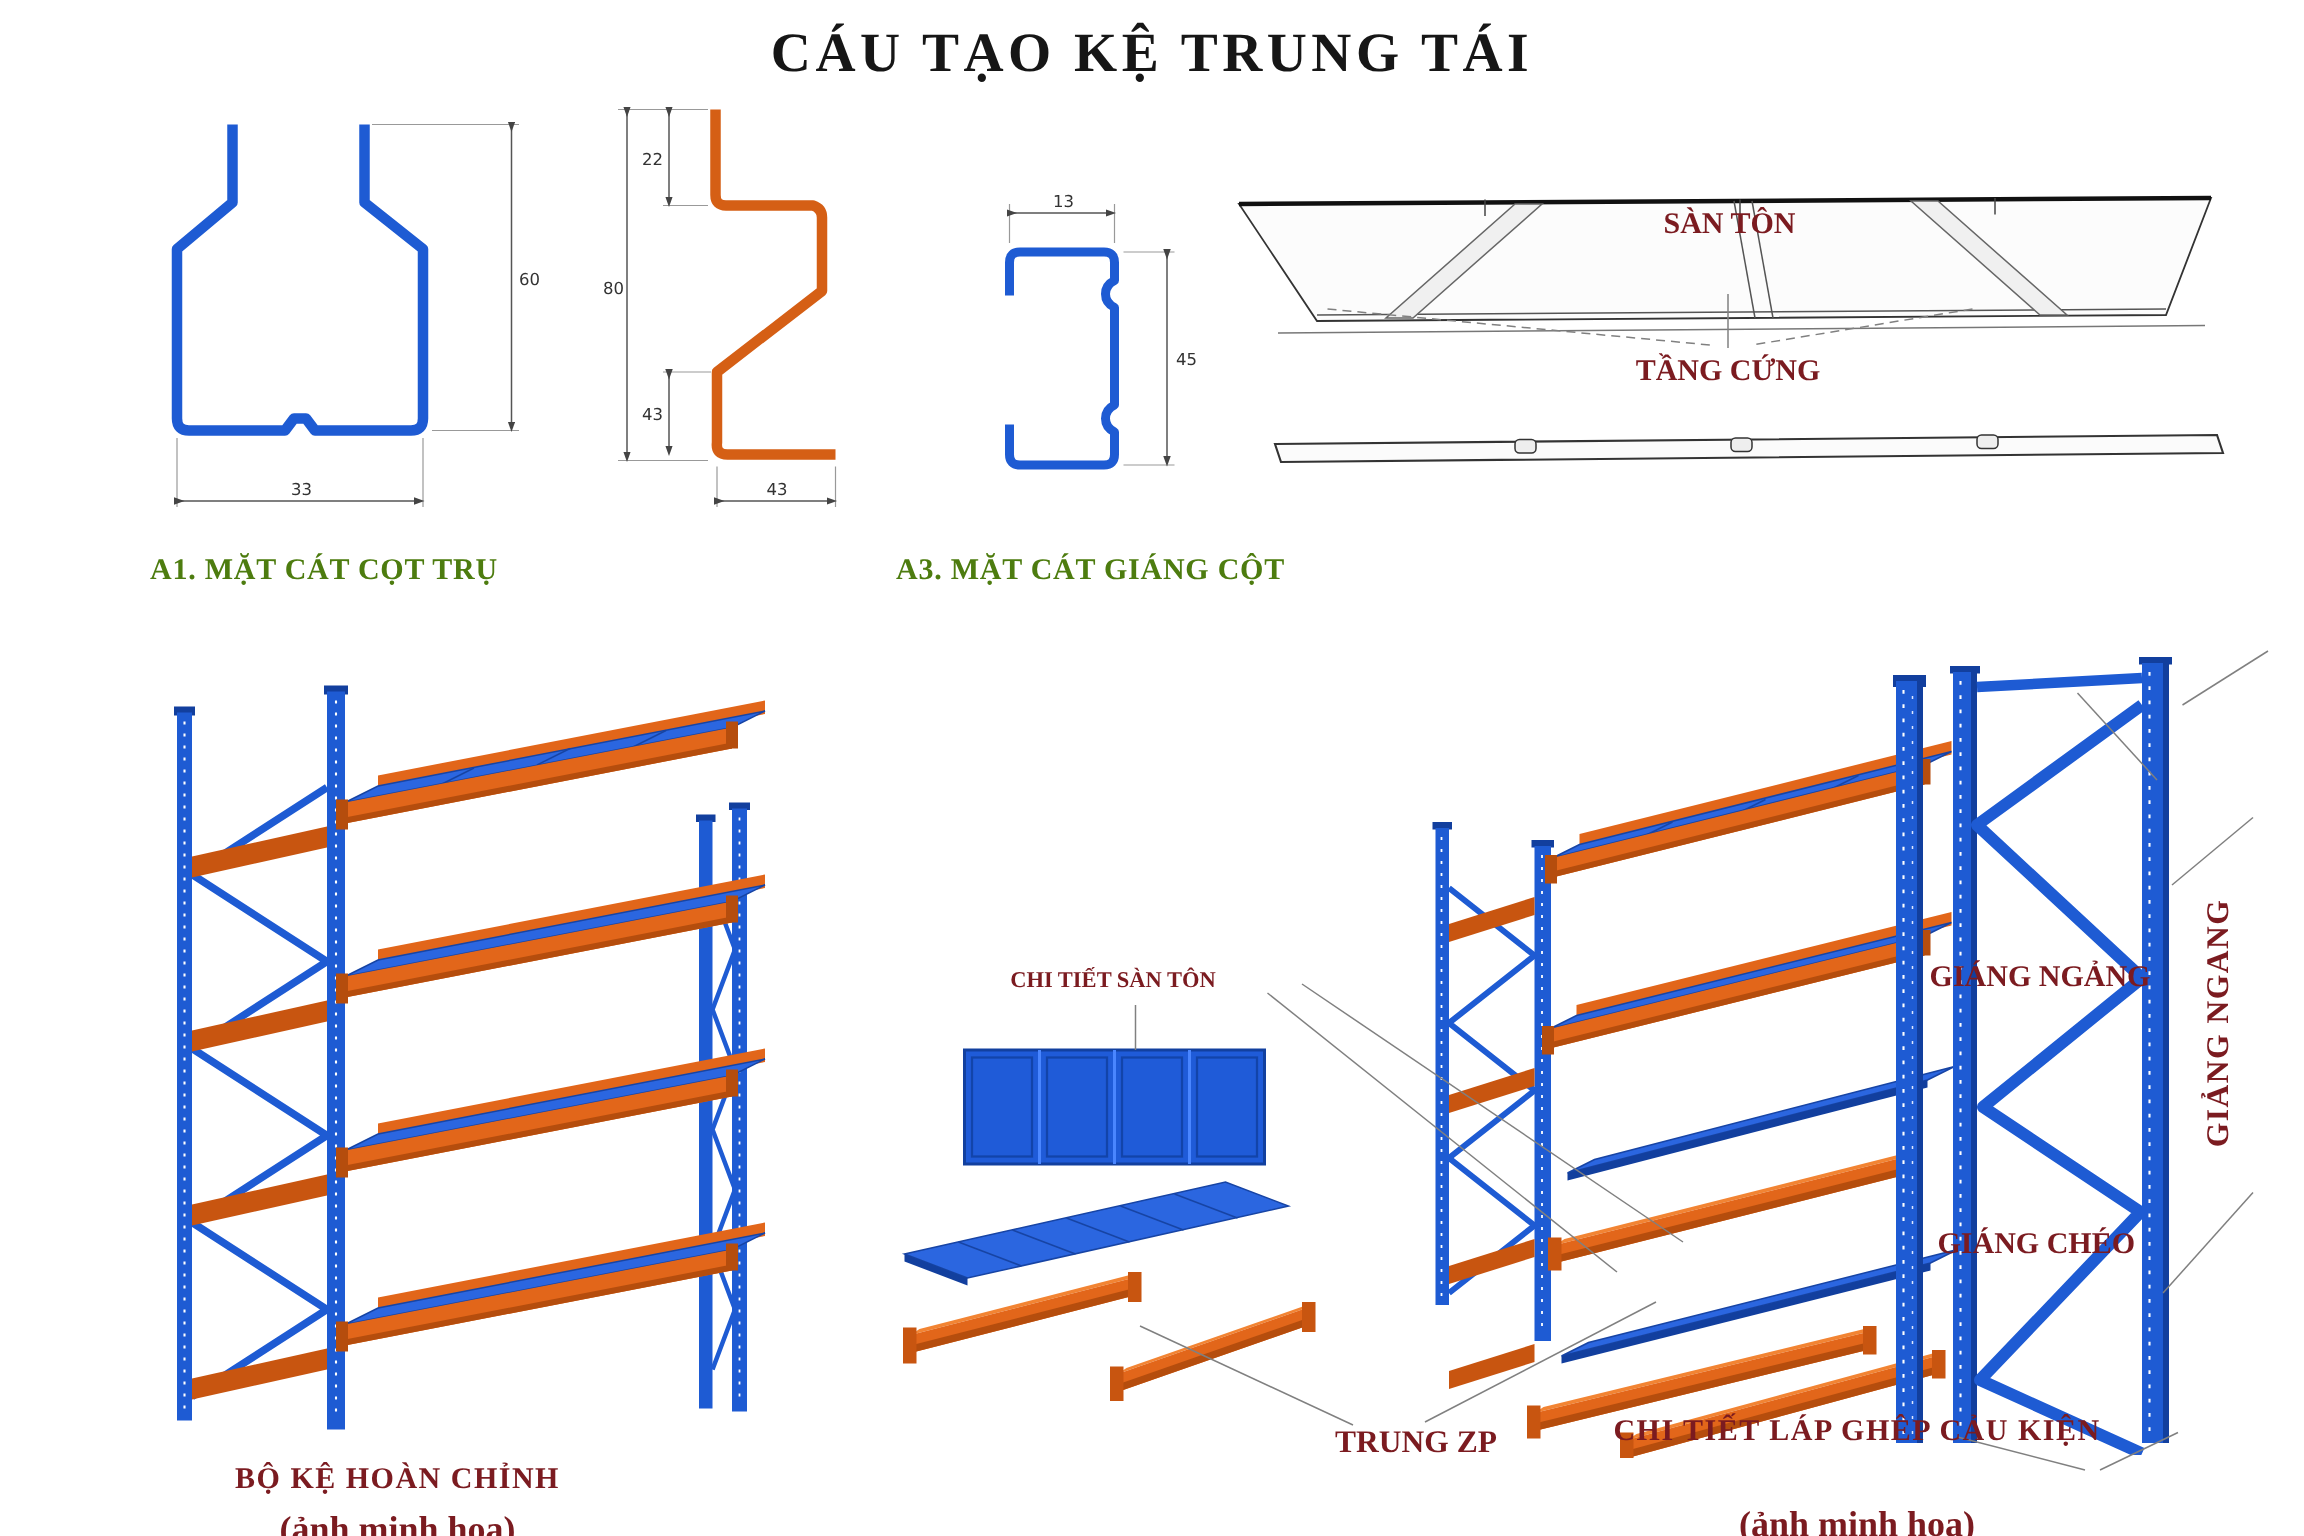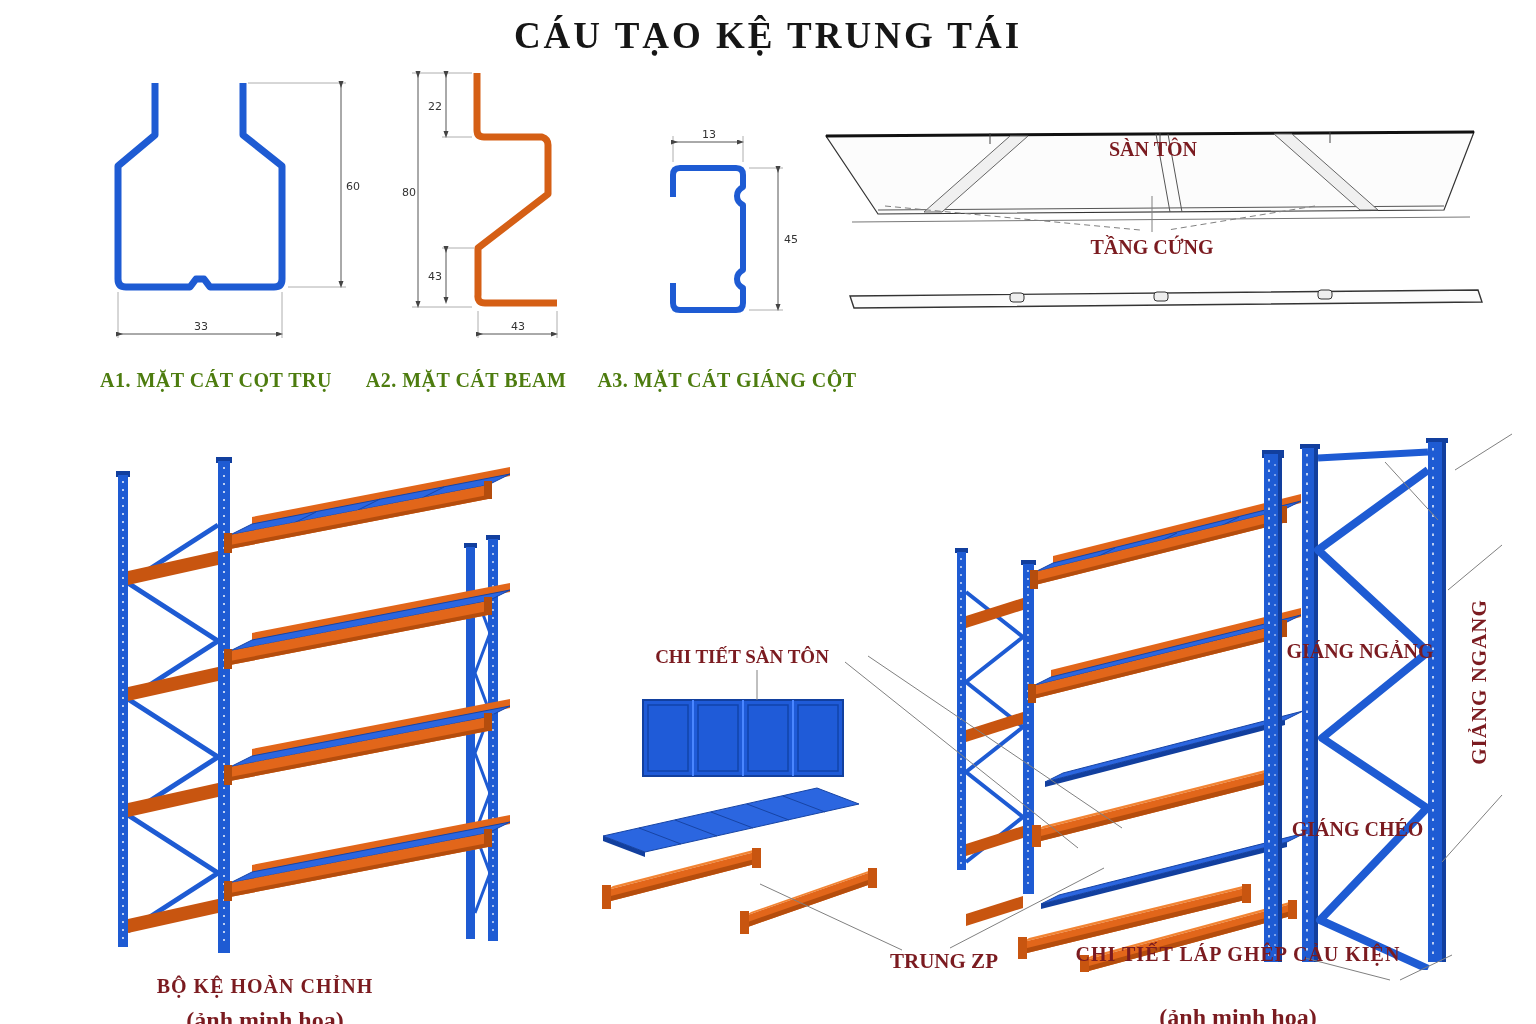--- a/index.html
+++ b/index.html
@@ -301,27 +301,26 @@
     <line x1="1152" y1="196" x2="1152" y2="232" stroke="#808080" stroke-width="1"></line>
     <line x1="1385" y1="462" x2="1438" y2="520" stroke="#808080" stroke-width="1"></line>
     <line x1="1502" y1="545" x2="1448" y2="590" stroke="#808080" stroke-width="1"></line>
     <line x1="1502" y1="795" x2="1442" y2="862" stroke="#808080" stroke-width="1"></line>
     <line x1="1455" y1="470" x2="1512" y2="434" stroke="#808080" stroke-width="1"></line>
     <line x1="1305" y1="958" x2="1390" y2="980" stroke="#808080" stroke-width="1"></line>
     <line x1="1452" y1="955" x2="1400" y2="980" stroke="#808080" stroke-width="1"></line>
   </svg>
 
   <div class="seclabel" style="left:66px;top:369px;width:300px;">A1. MẶT CÁT CỌT TRỤ</div>
-  <div class="seclabel" style="left:316px;top:369px;width:300px;">A2. MẶT CÁT BEAM</div>
   <div class="seclabel" style="left:577px;top:369px;width:300px;">A3. MẶT CÁT GIÁNG CỘT</div>
 
   <div class="callout" style="left:1053px;top:90px;width:200px;margin-top:48px;">SÀN TÔN</div>
   <div class="callout" style="left:1052px;top:236px;width:200px;">TẦNG CỨNG</div>
 
-  <div class="callout" style="left:642px;top:646px;width:200px;font-size:19px;">CHI TIẾT SÀN TÔN</div>
+  <div class="callout" style="left:642px;top:646px;width:200px;font-size:15px;">CHI TIẾT SÀN TÔN</div>
   <div class="callout" style="left:869px;top:949px;width:150px;font-size:21px;">TRUNG ZP</div>
 
   <div class="callout" style="left:1284px;top:640px;width:152px;">GIÁNG NGẢNG</div>
   <div class="callout" style="left:1290px;top:818px;width:135px;">GIÁNG CHÉO</div>
   <div class="vlabel">GIẢNG NGANG</div>
 
   <div class="caption" style="left:115px;top:975px;width:300px;">BỘ KỆ HOÀN CHỈNH</div>
   <div class="subcaption" style="left:115px;top:1007px;width:300px;">(ảnh minh họa)</div>
   <div class="caption" style="left:1023px;top:943px;width:430px;">CHI TIẾT LÁP GHÊP CẢU KIỆN</div>
   <div class="subcaption" style="left:1023px;top:1004px;width:430px;">(ảnh minh họa)</div>

